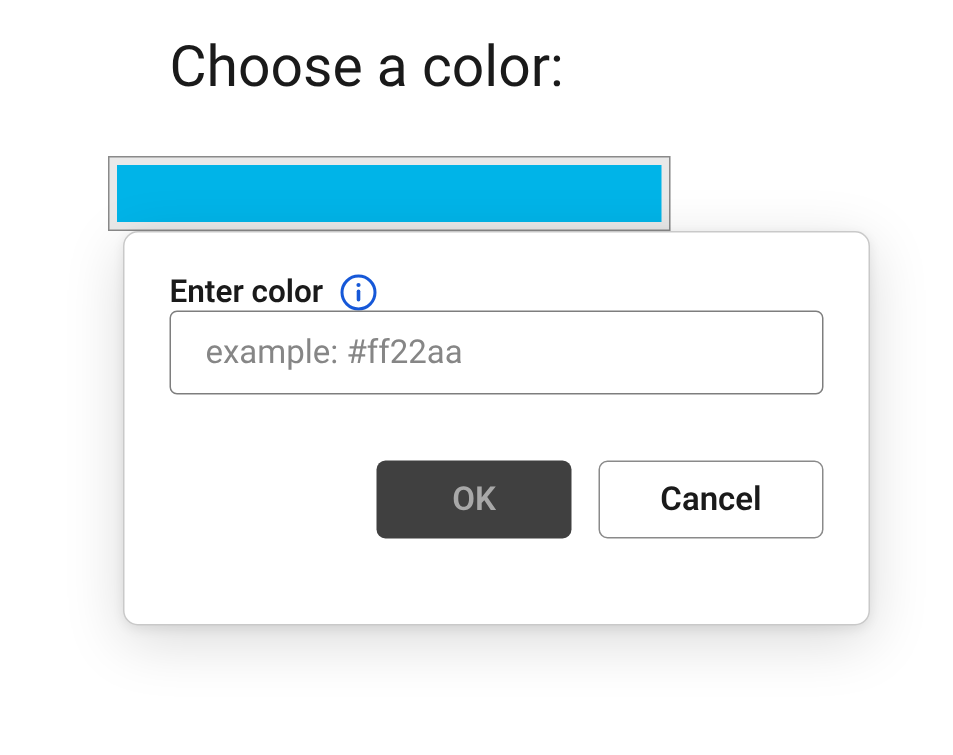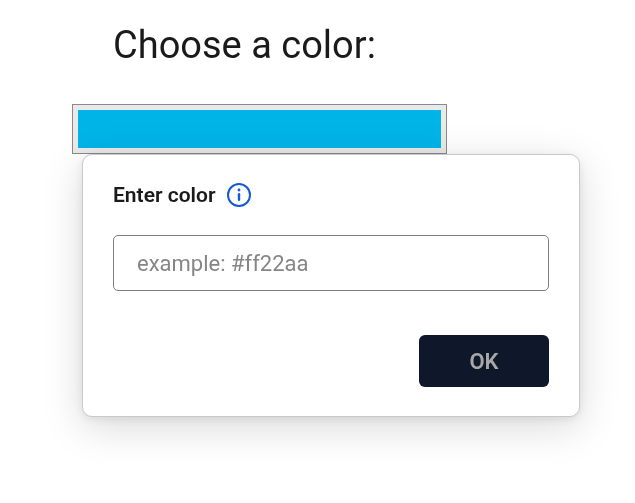--- a/index.html
+++ b/index.html
@@ -47,21 +47,20 @@
       background: #ffffff;
       border: 1px solid #c9c9c9;
       border-radius: 10px;
       box-shadow: 0 10px 40px rgba(0,0,0,0.15), 0 2px 8px rgba(0,0,0,0.08);
       padding: 28px 30px 22px 30px;
     }
     .dialog-header {
       display: flex;
       align-items: center;
       gap: 12px;
-      margin-bottom: 28px;
     }
     .dialog-title {
       font-size: 21px;
       font-weight: 600;
       color: #1a1a1a;
     }
     .info-icon {
       width: 24px;
       height: 24px;
       border-radius: 50%;
@@ -100,21 +99,21 @@
       font-size: 22px;
       font-weight: 600;
       font-family: inherit;
       display: flex;
       align-items: center;
       justify-content: center;
       cursor: pointer;
     }
     .btn-ok {
       width: 130px;
-      background: #0f172a;
+      background: #404040;
       border: none;
       color: #a8a8a8;
       margin-left: 36px;
     }
     .btn-cancel {
       width: 150px;
       background: #ffffff;
       border: 1px solid #8a8a8a;
       color: #1a1a1a;
     }
@@ -136,14 +135,15 @@
         <circle cx="3" cy="2" r="1.4" fill="#1658d8"></circle>
         <rect x="1.8" y="5" width="2.4" height="8" rx="1.2" fill="#1658d8"></rect>
       </svg>
     </div>
   </div>
 
   <input type="text" class="color-input" placeholder="example: #ff22aa" style="">
 
   <div class="dialog-buttons">
     <button class="btn btn-ok">OK</button>
+    <button class="btn btn-cancel">Cancel</button>
   </div>
 </div>
 
 </body></html>

